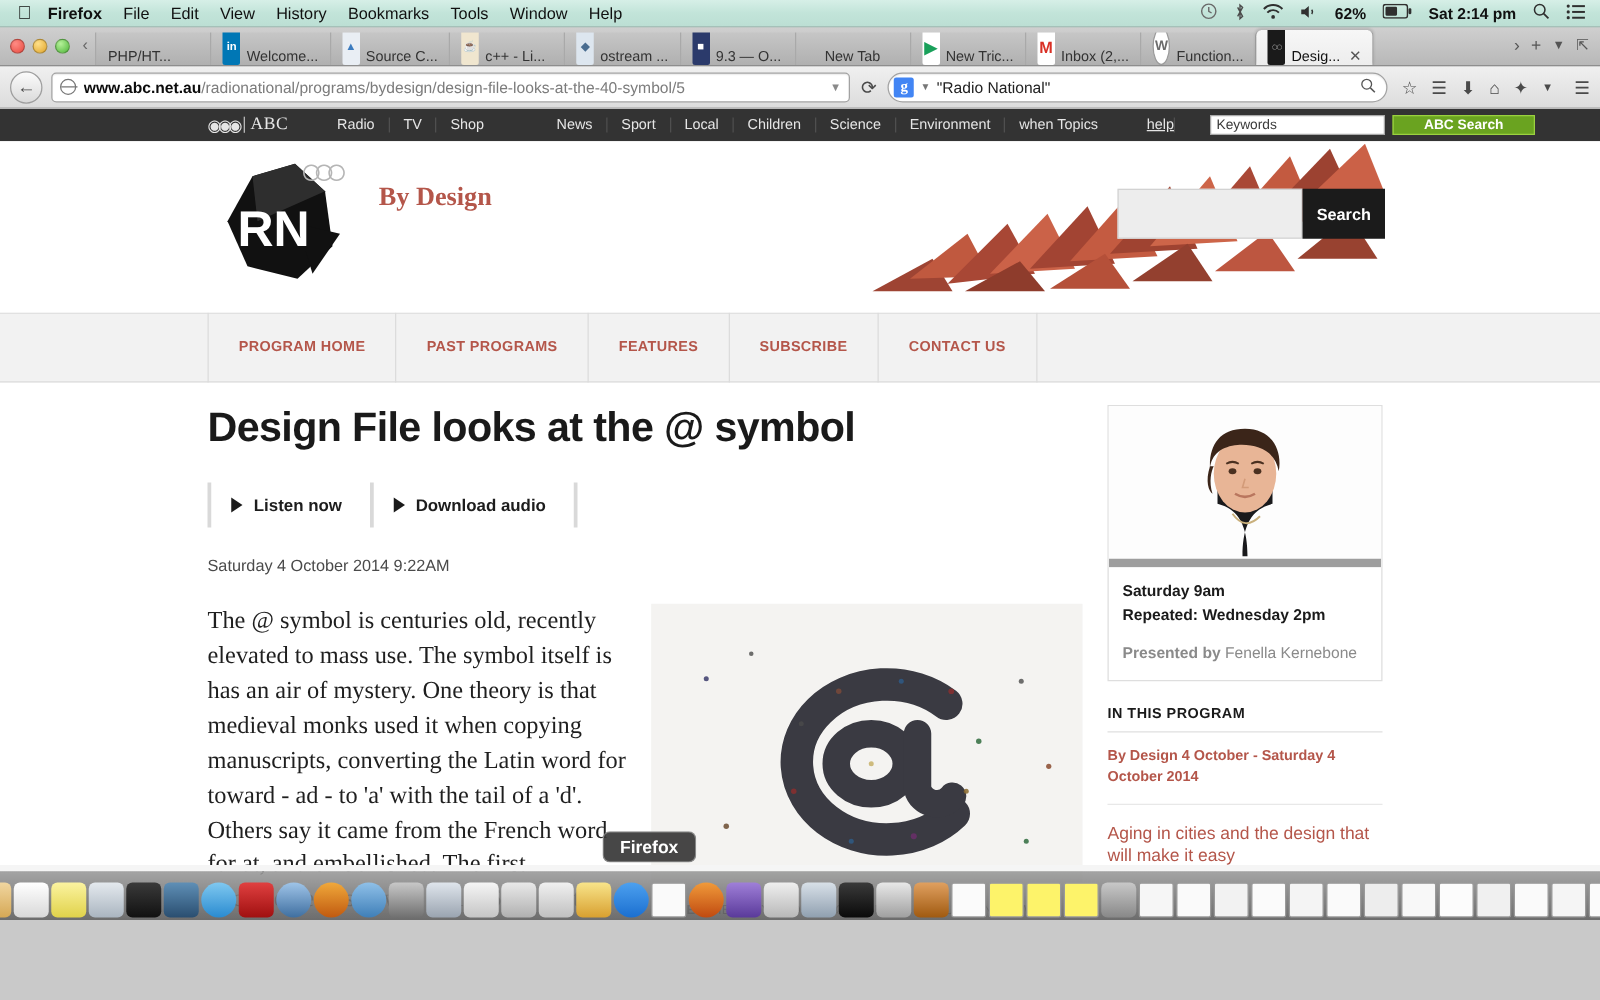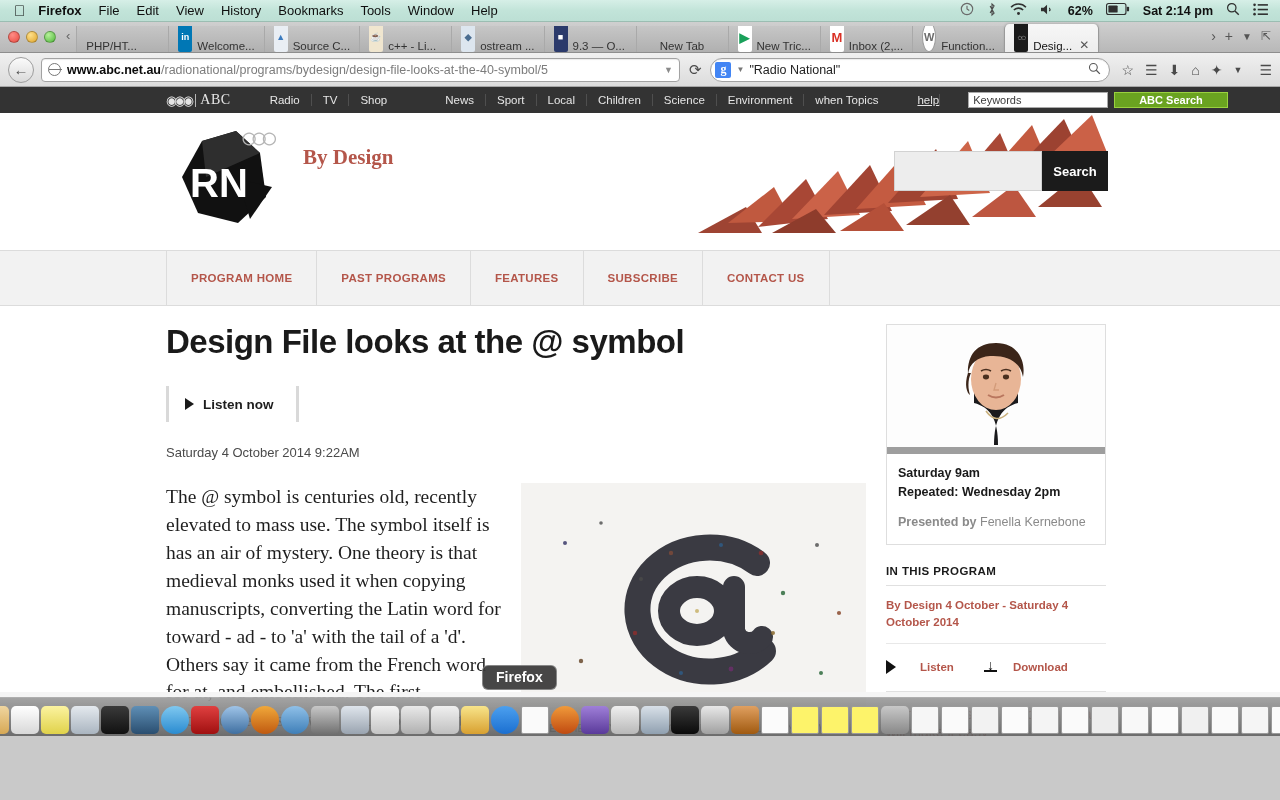--- a/index.html
+++ b/index.html
@@ -454,20 +454,24 @@
     <div class="content">
 
       <div class="article">
         <h1>Design File looks at the @ symbol</h1>
 
         <div class="audio-row">
           <div class="audio-btn">
             <span class="tri"></span>
             <span>Listen now</span>
           </div>
+          <div class="audio-btn">
+            <span class="tri"></span>
+            <span>Download audio</span>
+          </div>
           <div class="endbar"></div>
         </div>
 
         <div class="pubdate">Saturday 4 October 2014 9:22AM</div>
 
         <div class="body-wrap">
           <div class="body-text">The @ symbol is centuries old, recently elevated to mass use. The symbol itself is has an air of mystery. One theory is that medieval monks used it when copying manuscripts, converting the Latin word for toward - ad - to 'a' with the tail of a 'd'. Others say it came from the French word for at, and embellished. The first documented used was in 1536, in a letter by Francesco Lapi, a Florentine merchant, who</div>
 
           <div class="figure">
             <div class="photo">
@@ -530,29 +534,20 @@
           <div class="presenter-info">
             <div class="b">Saturday 9am</div>
             <div class="b">Repeated: Wednesday 2pm</div>
             <div class="by"><span style="font-weight:bold">Presented by</span> <span>Fenella Kernebone</span></div>
           </div>
         </div>
 
         <div class="sec-title">IN THIS PROGRAM</div>
         <div class="prog-link">By Design 4 October - Saturday 4 October 2014</div>
 
-        <div class="ld-row">
-          <span class="tri2"></span>
-          <span class="lbl">Listen</span>
-          <span class="dl">
-            <span class="arrow">↓</span>
-            <span class="base"></span>
-          </span>
-          <span class="lbl">Download</span>
-        </div>
 
         <div class="next-item">
           <div>Aging in cities and the design that will make it easy</div>
 
         </div>
       </div>
     </div>
 
     <div class="statusbar-strip"></div>
     <div class="tooltip">Firefox</div>

